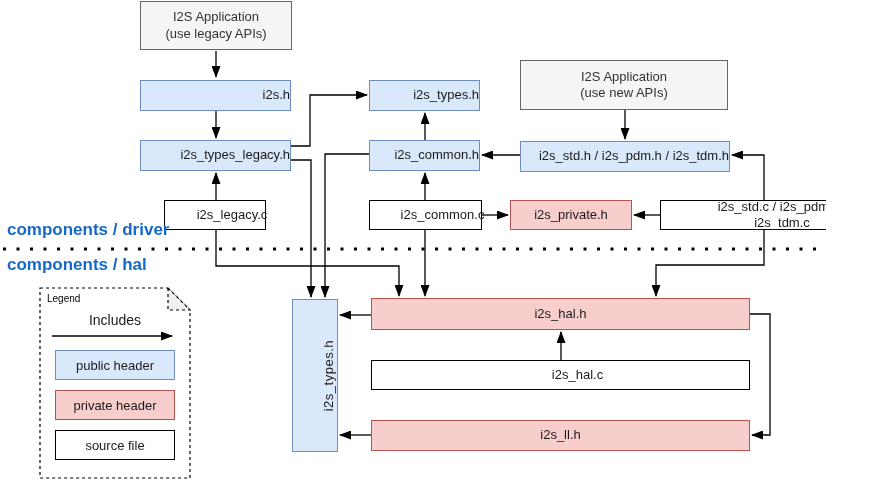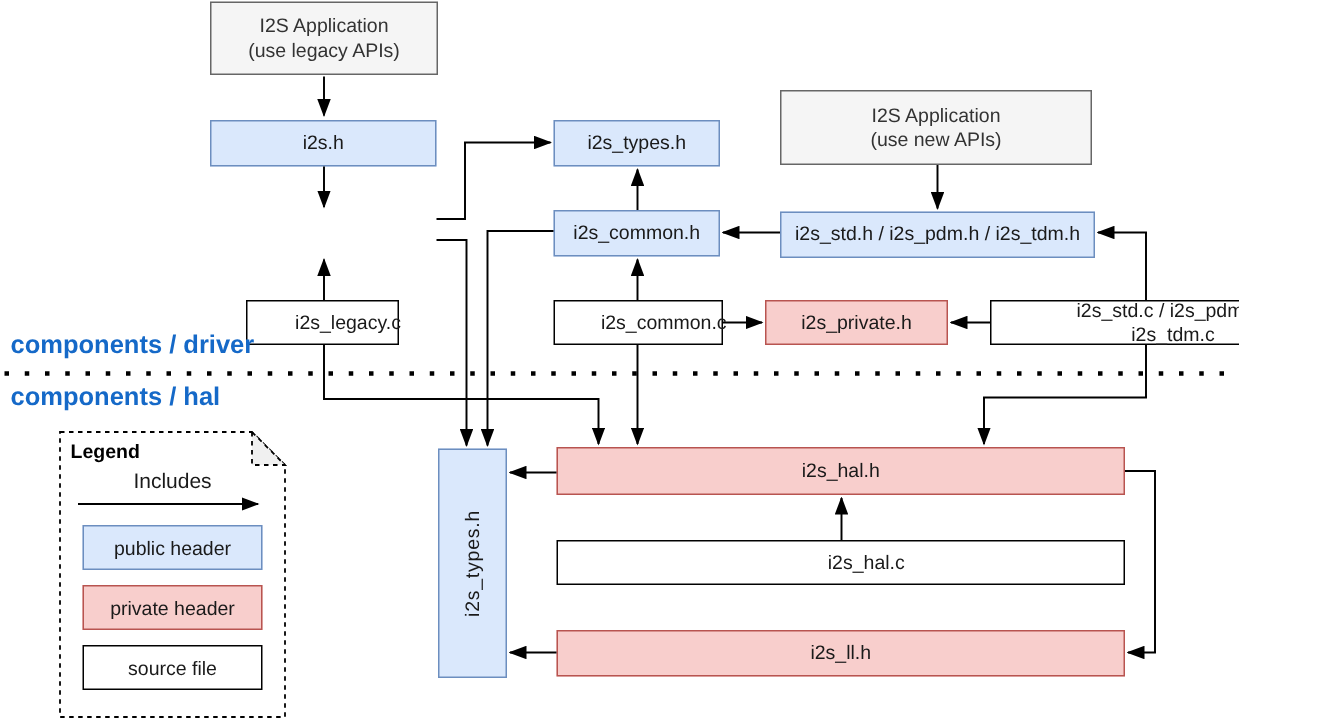--- a/index.html
+++ b/index.html
@@ -11,39 +11,39 @@
     overflow:hidden;
   }
   .node{
     position:absolute;
     display:flex;align-items:center;justify-content:center;
     text-align:center;
     font-size:13px;color:#1a1a1a;
     box-sizing:border-box;
     line-height:1.25;
   }
-  .node.blue{background:var(--public-fill,#dae8fc);border:1px solid var(--public-border,#6c8ebf);}
+  .node.blue{background:var(--public-fill,#dae8fc);border:1px solid var(--public-border,#6c8ebf);justify-content:flex-end;}
   .node.pink{background:var(--private-fill,#f8cecc);border:1px solid var(--private-border,#b85450);}
   .node.white{background:#ffffff;border:1px solid var(--source-border,#000000);padding-left:34px;}
   .node.gray{background:var(--app-fill,#f5f5f5);border:1px solid var(--app-border,#666666);color:#333;}
   .vtext{
     writing-mode:vertical-rl;
     transform:rotate(180deg);
     letter-spacing:0.5px;
   }
   .layer-label{
     position:absolute;
     font-size:17px;font-weight:bold;
     color:var(--layer-label,#1569c8);
     white-space:nowrap;
   }
   #wires{position:absolute;left:0;top:0;z-index:5;pointer-events:none;}
   .legend-title{
     position:absolute;left:47px;top:293px;
-    font-size:13px;font-weight:bold;color:#000;
+    font-size:10px;font-weight:normal;color:#000;
   }
   .legend-includes{
     position:absolute;left:40px;top:312px;width:150px;
     text-align:center;font-size:14px;color:#1a1a1a;
   }
   .legend-item{
     position:absolute;left:55px;width:120px;height:30px;
     display:flex;align-items:center;justify-content:center;
     font-size:13px;color:#1a1a1a;box-sizing:border-box;
   }
@@ -54,20 +54,23 @@
 <div id="canvas">
 
   <div class="node gray" style="left:140px;top:1px;width:152px;height:49px">
     <span><span>I2S Application</span><br><span>(use legacy APIs)</span></span>
   </div>
 
   <div class="node blue" style="left:140px;top:80px;width:151px;height:31px">
     <span>i2s.h</span>
   </div>
 
+  <div class="node blue" style="left:140px;top:140px;width:151px;height:31px">
+    <span>i2s_types_legacy.h</span>
+  </div>
 
   <div class="node white" style="left:164px;top:200px;width:102px;height:30px">
     <span>i2s_legacy.c</span>
   </div>
 
   <div class="node blue" style="left:369px;top:80px;width:111px;height:31px">
     <span>i2s_types.h</span>
   </div>
 
   <div class="node blue" style="left:369px;top:140px;width:111px;height:31px">

